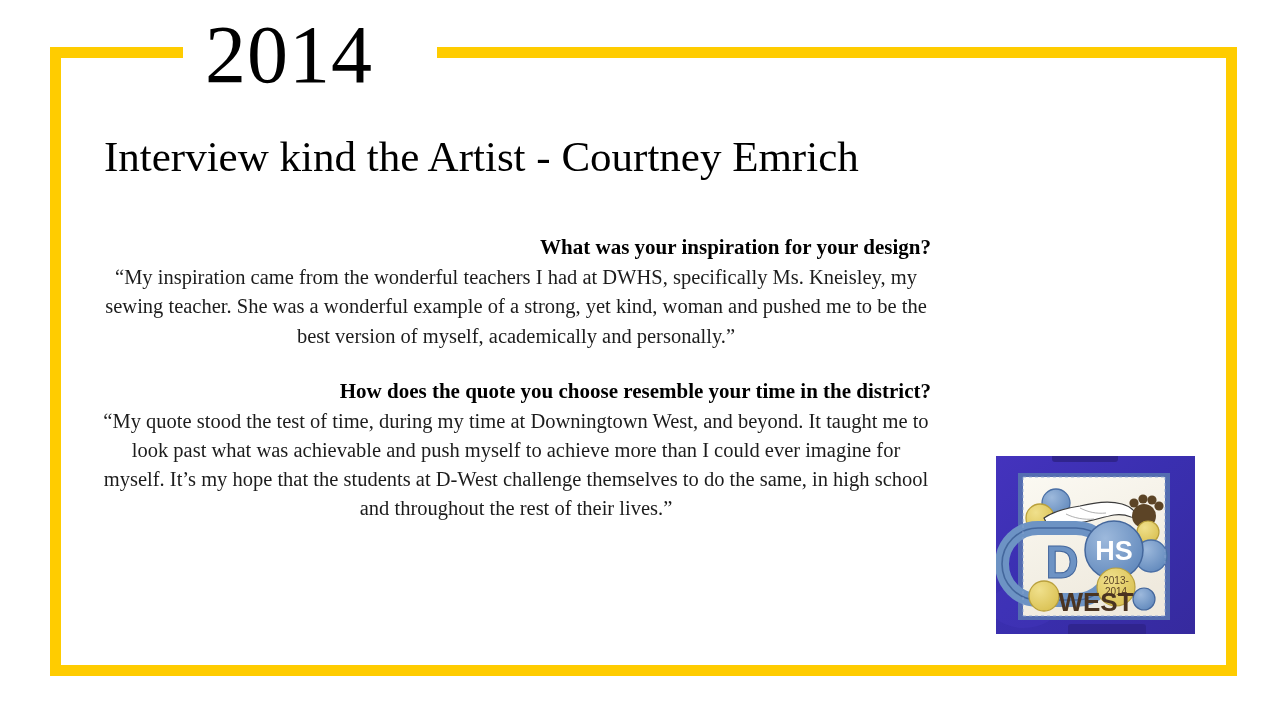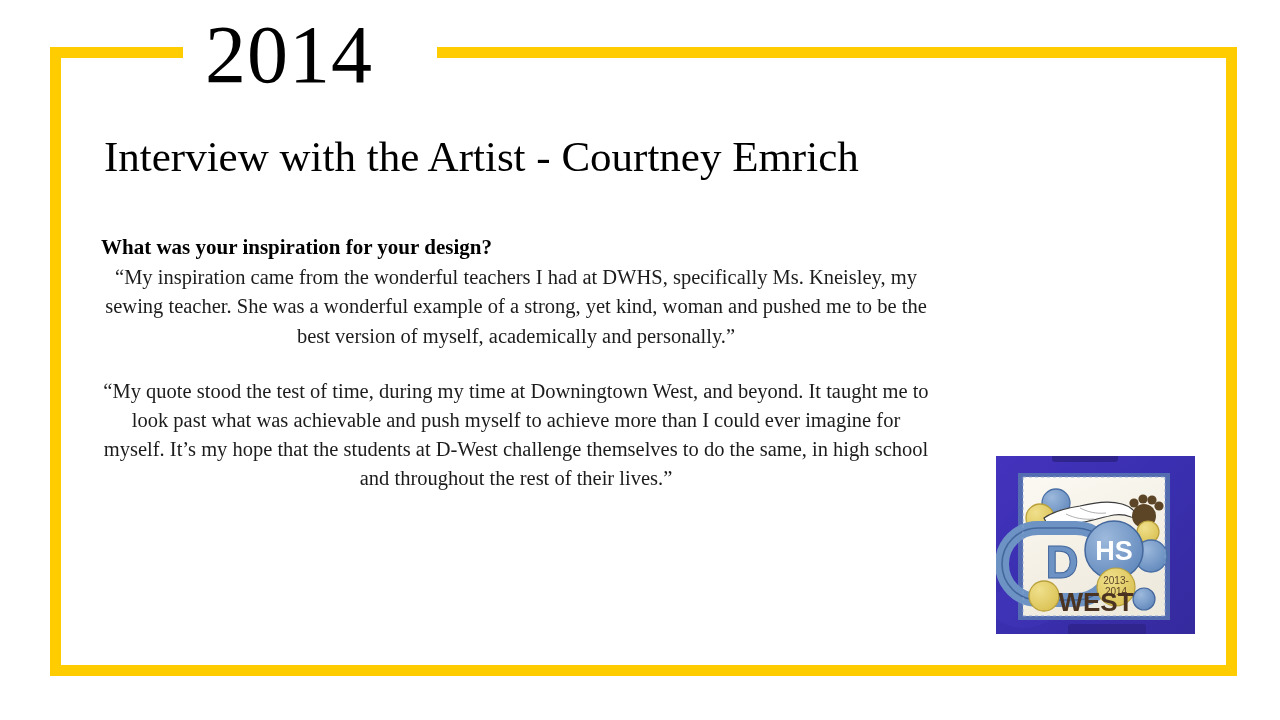--- a/index.html
+++ b/index.html
@@ -65,20 +65,21 @@
   }
   .qa-block { margin-bottom: 26px; }
   .qa-block:last-child { margin-bottom: 0; }
 
   .qa-question {
     font-size: 21px;
     font-weight: bold;
     color: #000000;
     line-height: 1.35;
     margin-bottom: 2px;
+    text-align: right;
   }
   .qa-answer {
     font-size: 20.5px;
     color: #1c1c1c;
     line-height: 1.42;
     text-align: center;
   }
 
   
   #photo {
@@ -97,30 +98,31 @@
 <div id="slide">
 
   <div class="frame-seg frame-left"></div>
   <div class="frame-seg frame-bottom"></div>
   <div class="frame-seg frame-right"></div>
   <div class="frame-seg frame-top-a"></div>
   <div class="frame-seg frame-top-b"></div>
 
   <div id="year">2014</div>
 
-  <h1 id="title">Interview with the Artist - Courtney Emrich</h1>
+  <h1 id="title">Interview kind the Artist - Courtney Emrich</h1>
 
   <div id="body-copy">
 
     <div class="qa-block">
       <div class="qa-question">What was your inspiration for your design?</div>
       <div class="qa-answer">“My inspiration came from the wonderful teachers I had at DWHS, specifically Ms. Kneisley, my sewing teacher. She was a wonderful example of a strong, yet kind, woman and pushed me to be the best version of myself, academically and personally.”</div>
     </div>
 
     <div class="qa-block">
+      <div class="qa-question">How does the quote you choose resemble your time in the district?</div>
       <div class="qa-answer">“My quote stood the test of time, during my time at Downingtown West, and beyond. It taught me to look past what was achievable and push myself to achieve more than I could ever imagine for myself. It’s my hope that the students at D-West challenge themselves to do the same, in high school and throughout the rest of their lives.”</div>
     </div>
 
   </div>
 
   <div id="photo">
     <svg viewBox="0 0 199 178" xmlns="http://www.w3.org/2000/svg" aria-hidden="true">
       <defs>
         <linearGradient id="purp" x1="0" y1="0" x2="1" y2="1">
           <stop offset="0%" stop-color="#4433bd"></stop>

